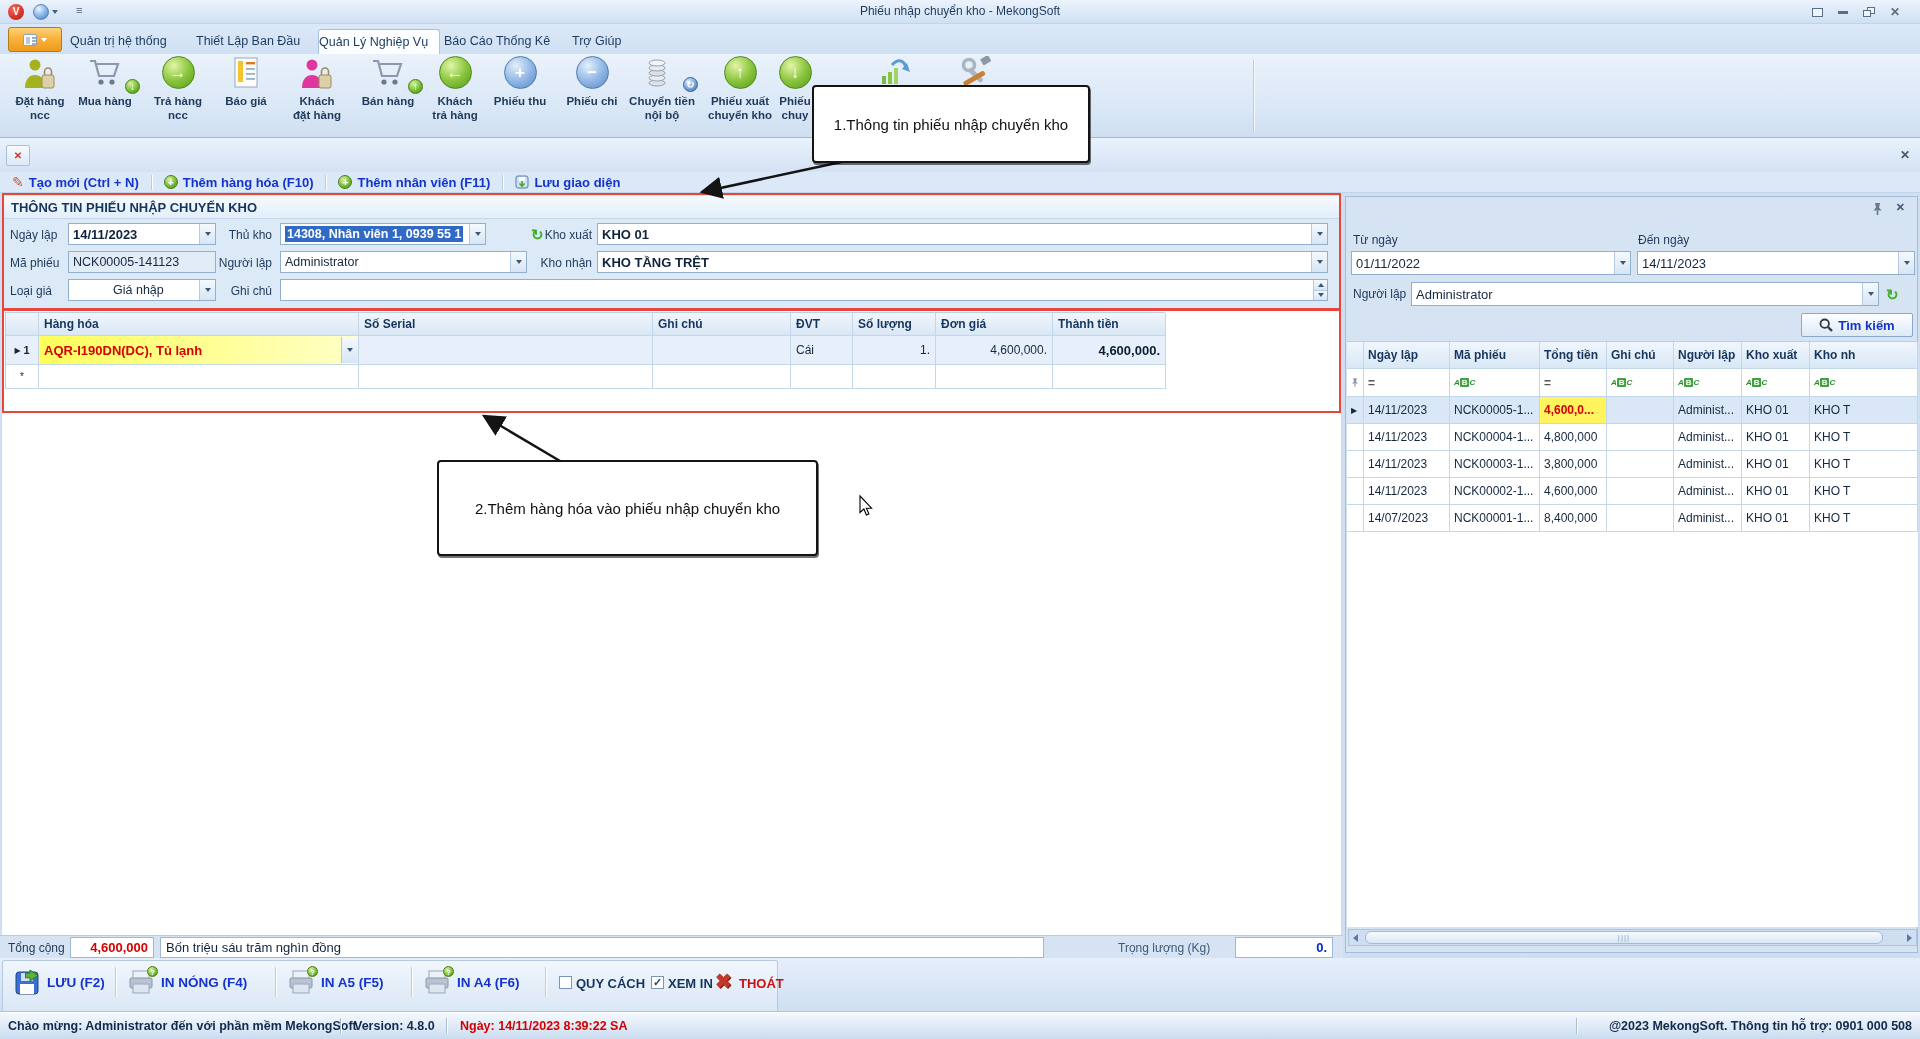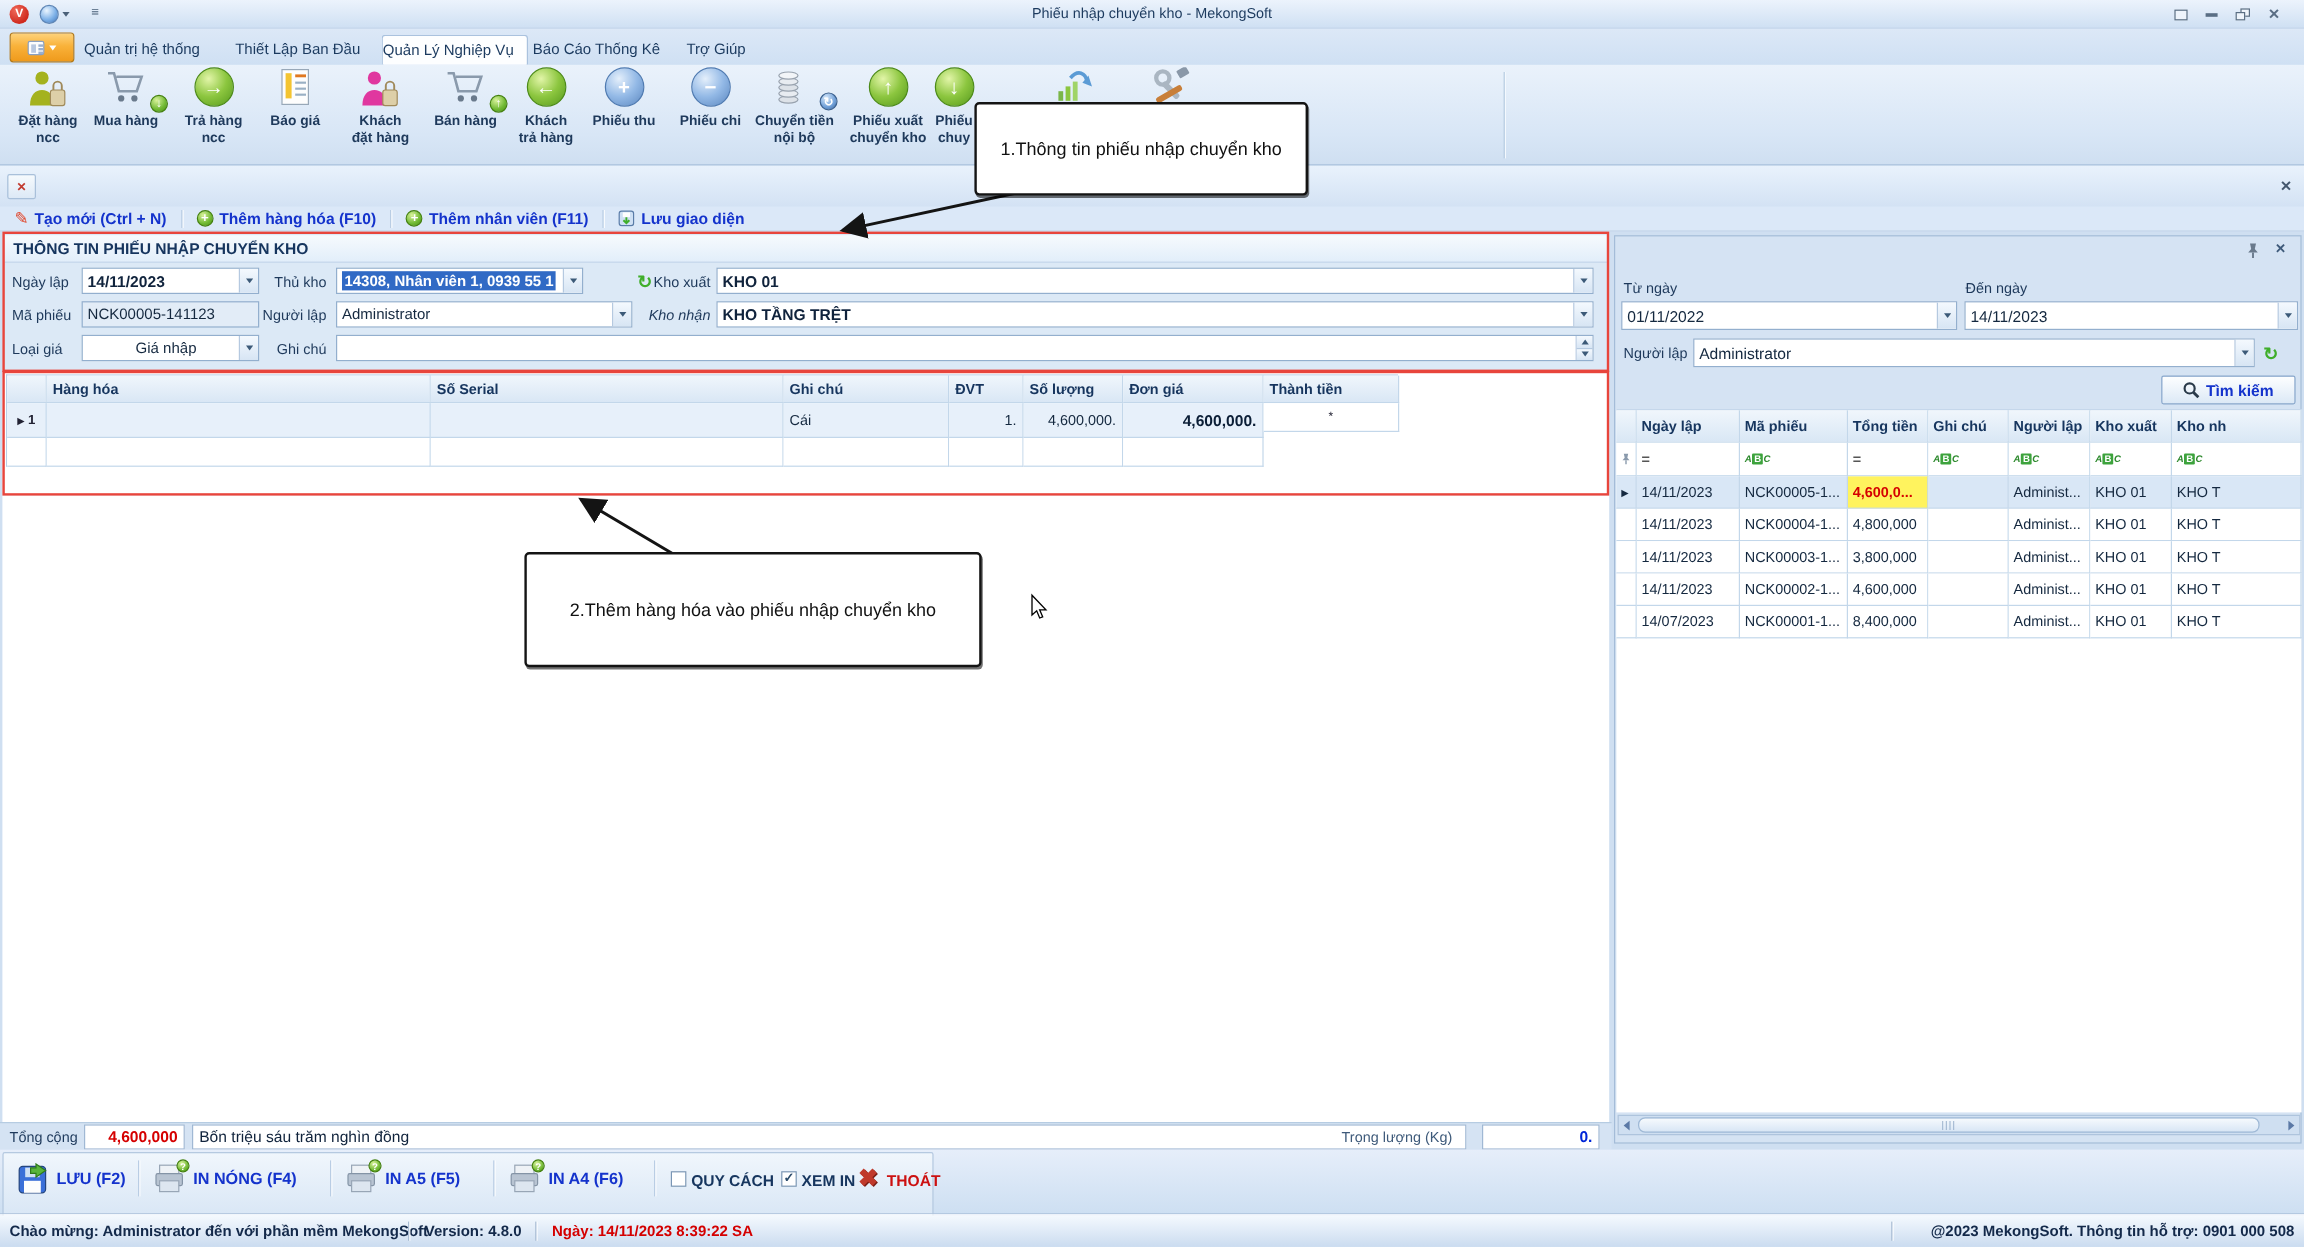--- a/index.html
+++ b/index.html
@@ -445,21 +445,21 @@
 <div class="combo readonly noarrow" style="left:68px; top:251px; width:148px;">
   <span>NCK00005-141123</span>
 </div>
 <div class="f-label r" style="left:212px; top:256px; width:60px;">Người lập</div>
 <div class="combo" style="left:280px; top:251px; width:247px;">
   <span>Administrator</span>
   <span class="dd">
       <span class="tri-dn"></span>
     </span>
 </div>
-<div class="f-label r" style="left:540px; top:256px; width:52px;font-style:italic;">Kho nhận</div>
+<div class="f-label r" style="left:540px; top:256px; width:52px;">Kho nhận</div>
 <div class="combo bold" style="left:597px; top:251px; width:731px;">
   <span>KHO TẦNG TRỆT</span>
   <span class="dd">
       <span class="tri-dn"></span>
     </span>
 </div>
 
 <div class="f-label" style="left:10px; top:284px;">Loại giá</div>
 <div class="combo" style="left:68px; top:279px; width:148px;padding-left:44px;">
   <span>Giá nhập</span>
@@ -485,20 +485,26 @@
   <div class="gc hdr"></div>
   <div class="gc hdr">Hàng hóa</div>
   <div class="gc hdr">Số Serial</div>
   <div class="gc hdr">Ghi chú</div>
   <div class="gc hdr">ĐVT</div>
   <div class="gc hdr">Số lượng</div>
   <div class="gc hdr">Đơn giá</div>
   <div class="gc hdr">Thành tiền</div>
 
   <div class="gc ind r1"><span style="font-size:8px;">▶</span>&nbsp;<b style="font-size:11px;">1</b></div>
+  <div class="gc r1" id="product-cell">
+    <span>AQR-I190DN(DC), Tủ lạnh</span>
+    <span class="dd">
+        <span class="tri-dn"></span>
+      </span>
+  </div>
   <div class="gc r1"></div>
   <div class="gc r1"></div>
   <div class="gc r1">Cái</div>
   <div class="gc r1 num">1.</div>
   <div class="gc r1 num">4,600,000.</div>
   <div class="gc r1 num total-bold">4,600,000.</div>
 
   <div class="gc ind r2">*</div>
   <div class="gc r2"></div>
   <div class="gc r2"></div>
@@ -663,21 +669,21 @@
   <div id="sp-hscroll">
     <span class="scroll-arrow l"></span>
     <span id="sp-thumb">||||</span>
     <span class="scroll-arrow r"></span>
   </div>
 </div>
 
 <div id="totals-row" class="abs">
   <span class="abs" style="left:8px; top:5px;text-align:center;">Tổng cộng</span>
   <div class="tot-box" id="tot-amount" style="left:70px; width:84px;">4,600,000</div>
-  <div class="tot-box" style="left:160px; width:1062px;text-align:right;">Bốn triệu sáu trăm nghìn đồng</div>
+  <div class="tot-box" style="left:160px; width:884px;text-align:right;">Bốn triệu sáu trăm nghìn đồng</div>
   <span class="abs" style="left:1118px; top:5px; color:#3e5a7a;">Trọng lượng (Kg)</span>
   <div class="tot-box" id="tot-weight" style="left:1235px; width:98px;">0.</div>
 </div>
 
 <div id="buttonbar" class="abs">
   <div id="btn-group">
     <div class="fb" style="left:12px; top:8px;">
       <svg width="26" height="26" viewBox="0 0 26 26">
           <rect x="1" y="3" width="22" height="22" rx="3" fill="#3a6fd8" stroke="#24457e"></rect>
           <rect x="6" y="4" width="12" height="8" fill="#cfe0f4"></rect>

